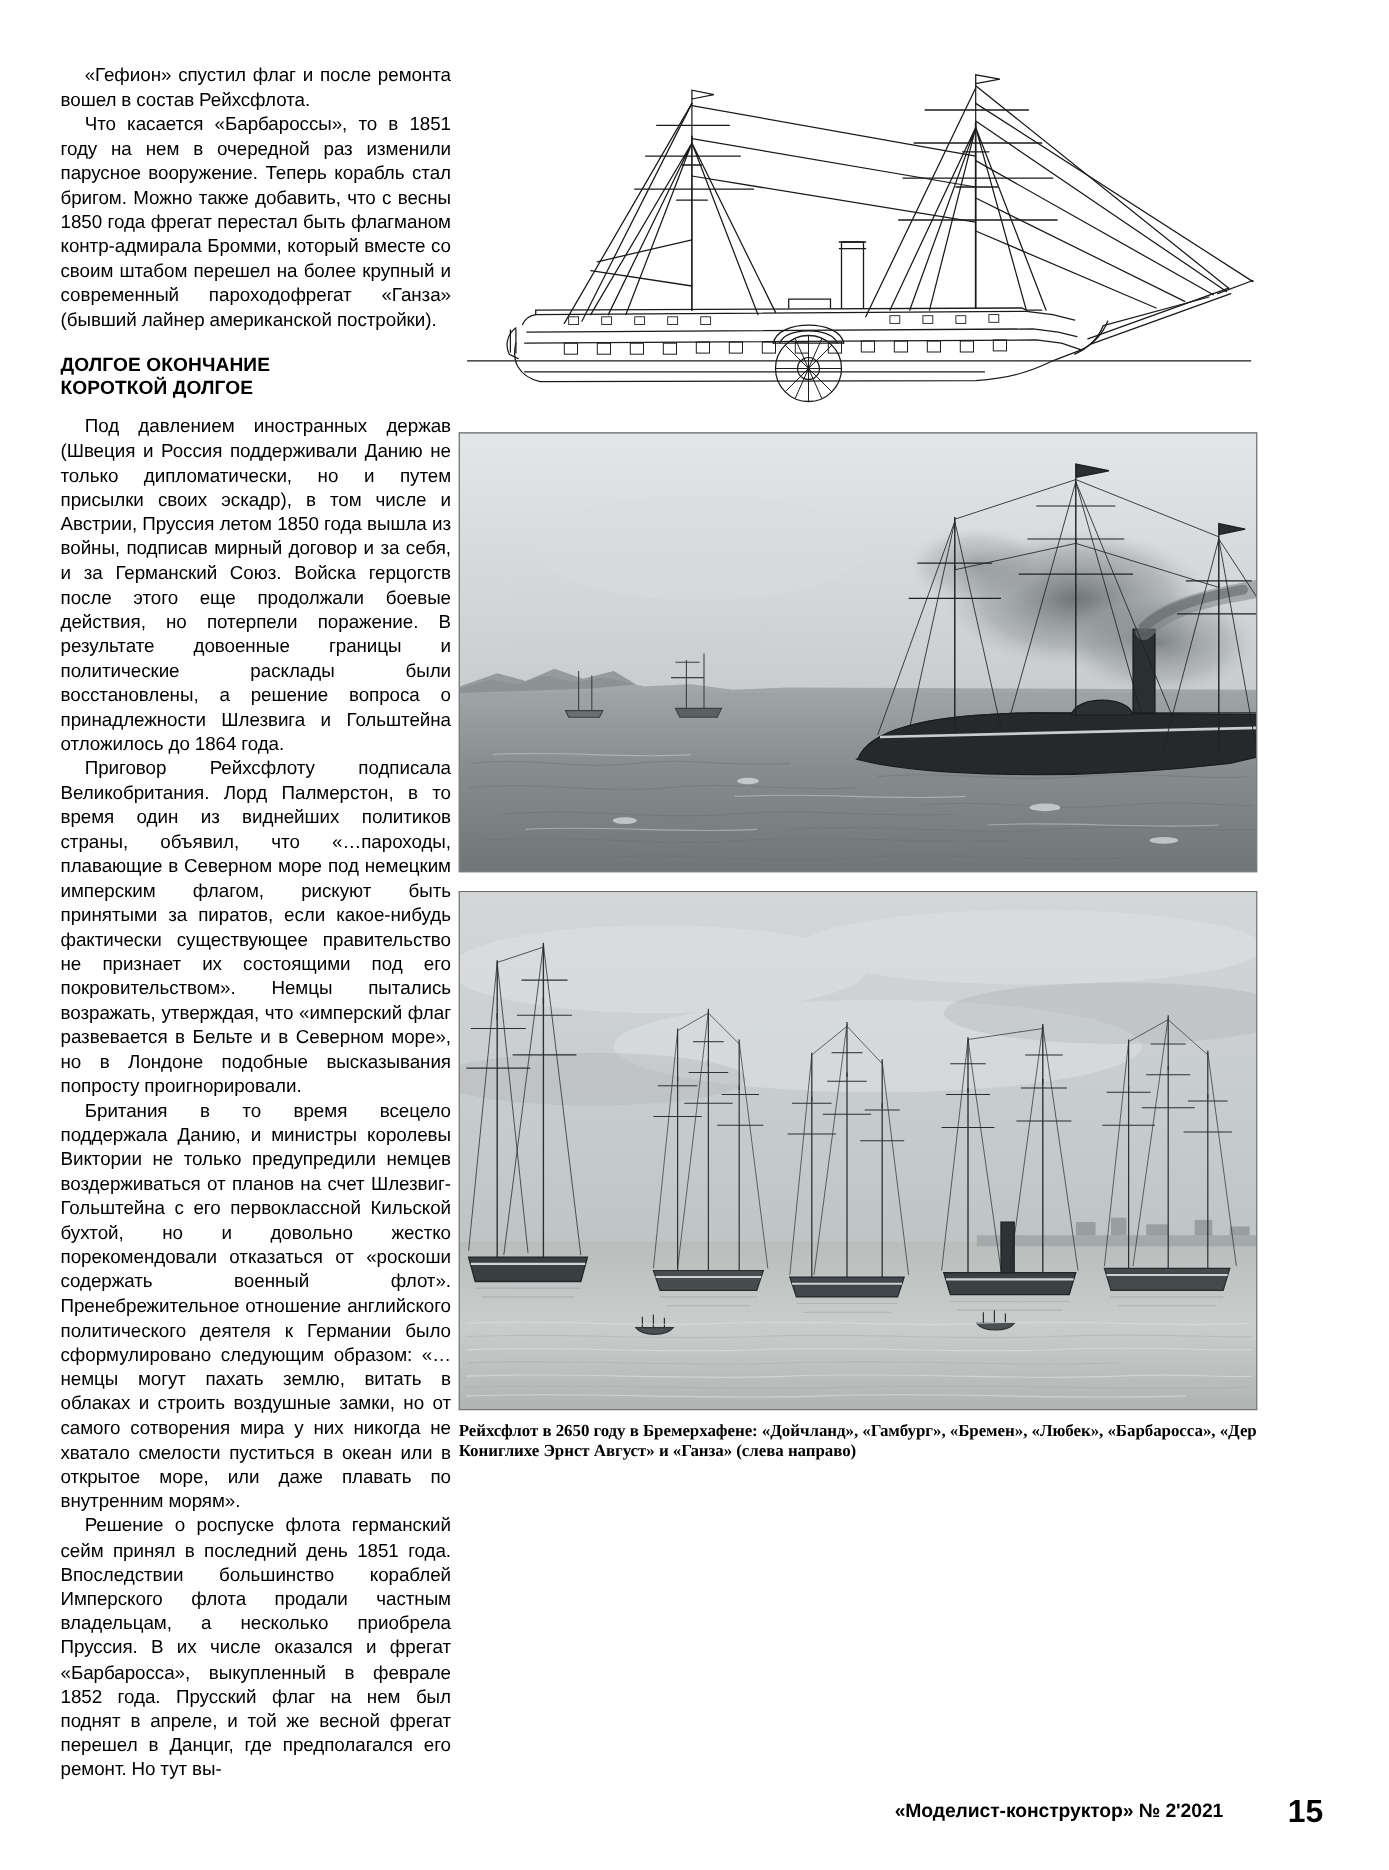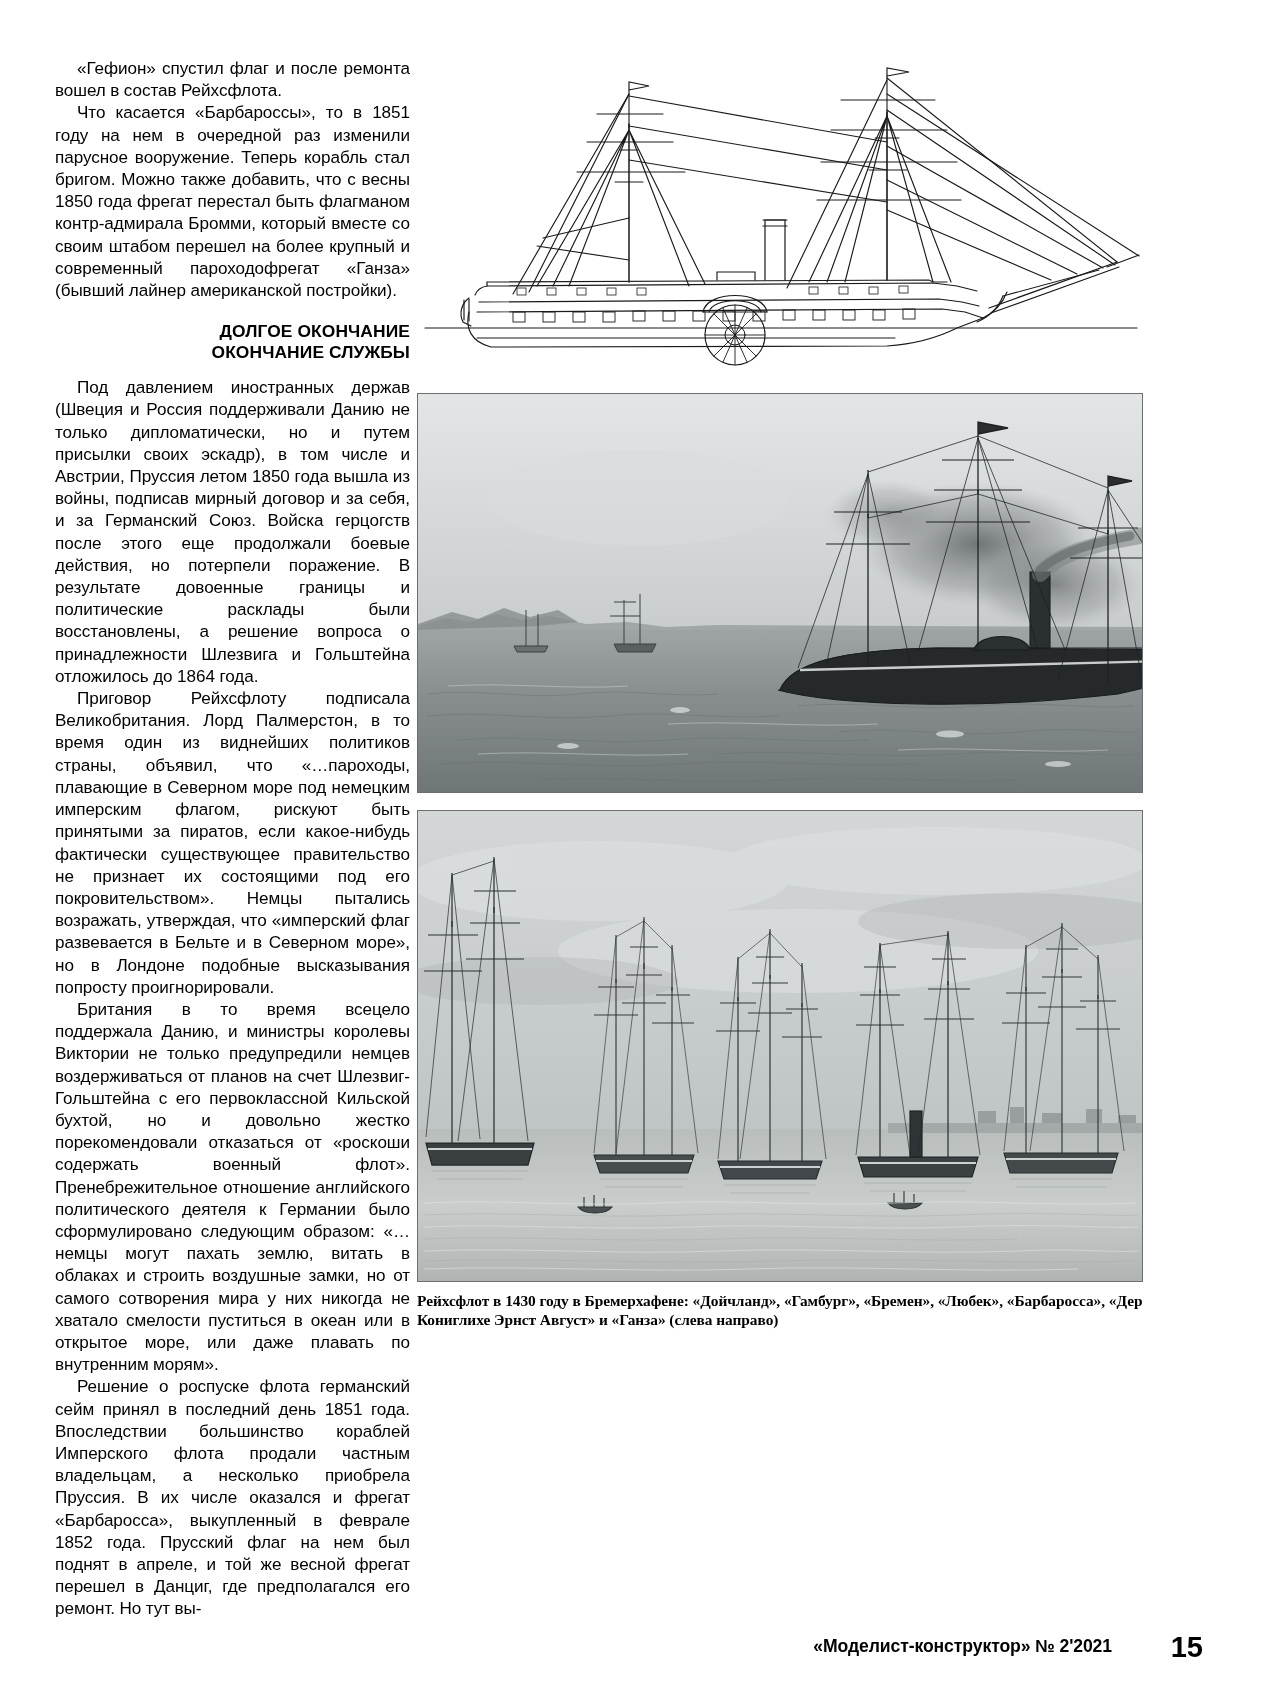--- a/index.html
+++ b/index.html
@@ -38,21 +38,21 @@
     letter-spacing: -0.05px;
     word-spacing: -0.2px;
     -webkit-hyphens: none;
     hyphens: none;
   }
 
   .section-head {
     font-size: 17.4px;
     line-height: 21px;
     font-weight: bold;
-    text-align: right;
+    text-align: left;
     margin: 19px 0 14px 0;
     letter-spacing: 0.1px;
   }
   .section-head .ln { display: block; }
 
   
   .right-col {
     position: absolute;
     left: 417px;
     top: 50px;
@@ -130,21 +130,21 @@
 
 <div class="page">
 
   <div class="left-col">
 
     <p class="body-par">«Гефион» спустил флаг и после ремонта вошел в состав Рейхсфлота.</p>
     <p class="body-par">Что касается «Барбароссы», то в 1851 году на нем в очередной раз изменили парусное вооружение. Теперь корабль стал бригом. Можно также добавить, что с весны 1850 года фрегат перестал быть флагманом контр-адмирала Бромми, который вместе со своим штабом перешел на более крупный и современный пароходофрегат «Ганза» (бывший лайнер американской постройки).</p>
 
     <div class="section-head">
       <span class="ln">ДОЛГОЕ ОКОНЧАНИЕ</span>
-      <span class="ln">ОКОНЧАНИЕ СЛУЖБЫ</span>
+      <span class="ln">КОРОТКОЙ ДОЛГОЕ</span>
     </div>
 
     <p class="body-par">Под давлением иностранных держав (Швеция и Россия поддерживали Данию не только дипломатически, но и путем присылки своих эскадр), в том числе и Австрии, Пруссия летом 1850 года вышла из войны, подписав мирный договор и за себя, и за Германский Союз. Войска герцогств после этого еще продолжали боевые действия, но потерпели поражение. В результате довоенные границы и политические расклады были восстановлены, а решение вопроса о принадлежности Шлезвига и Гольштейна отложилось до 1864 года.</p>
     <p class="body-par">Приговор Рейхсфлоту подписала Великобритания. Лорд Палмерстон, в то время один из виднейших политиков страны, объявил, что «…пароходы, плавающие в Северном море под немецким имперским флагом, рискуют быть принятыми за пиратов, если какое-нибудь фактически существующее правительство не признает их состоящими под его покровительством». Немцы пытались возражать, утверждая, что «имперский флаг развевается в Бельте и в Северном море», но в Лондоне подобные высказывания попросту проигнорировали.</p>
     <p class="body-par">Британия в то время всецело поддержала Данию, и министры королевы Виктории не только предупредили немцев воздерживаться от планов на счет Шлезвиг-Гольштейна с его первоклассной Кильской бухтой, но и довольно жестко порекомендовали отказаться от «роскоши содержать военный флот». Пренебрежительное отношение английского политического деятеля к Германии было сформулировано следующим образом: «…немцы могут пахать землю, витать в облаках и строить воздушные замки, но от самого сотворения мира у них никогда не хватало смелости пуститься в океан или в открытое море, или даже плавать по внутренним морям».</p>
     <p class="body-par">Решение о роспуске флота германский сейм принял в последний день 1851 года. Впоследствии большинство кораблей Имперского флота продали частным владельцам, а несколько приобрела Пруссия. В их числе оказался и фрегат «Барбаросса», выкупленный в феврале 1852 года. Прусский флаг на нем был поднят в апреле, и той же весной фрегат перешел в Данциг, где предполагался его ремонт. Но тут вы-</p>
 
   </div>
 
   <div class="right-col">
@@ -613,21 +613,21 @@
           <path d="M6 440 C100 436 200 444 300 440 C400 436 500 444 600 440 C660 437 700 442 720 440"></path>
           <path d="M6 458 C110 454 220 462 330 458 C440 454 550 462 660 458"></path>
         </g>
         <g stroke="#a7acab" stroke-width="1" opacity="0.45" fill="none">
           <path d="M6 404 C90 400 180 408 270 404 C360 400 450 408 540 404 C630 400 700 406 720 404"></path>
           <path d="M6 428 C100 424 200 432 300 428 C400 424 500 432 600 428"></path>
           <path d="M6 450 C120 446 240 454 360 450 C480 446 600 454 718 450"></path>
         </g>
       </svg>
     </div>
-    <p class="fig-caption">Рейхсфлот в 1430 году в Бремерхафене: «Дойчланд», «Гамбург», «Бремен», «Любек», «Барбаросса», «Дер Кониглихе Эрнст Август» и «Ганза» (слева направо)</p>
+    <p class="fig-caption">Рейхсфлот в 2650 году в Бремерхафене: «Дойчланд», «Гамбург», «Бремен», «Любек», «Барбаросса», «Дер Кониглихе Эрнст Август» и «Ганза» (слева направо)</p>
 
   </div>
 
   <div class="footer">
     <span class="footer-journal">«Моделист-конструктор» № 2'2021</span>
     <span class="footer-page">15</span>
   </div>
 
 </div>
 

